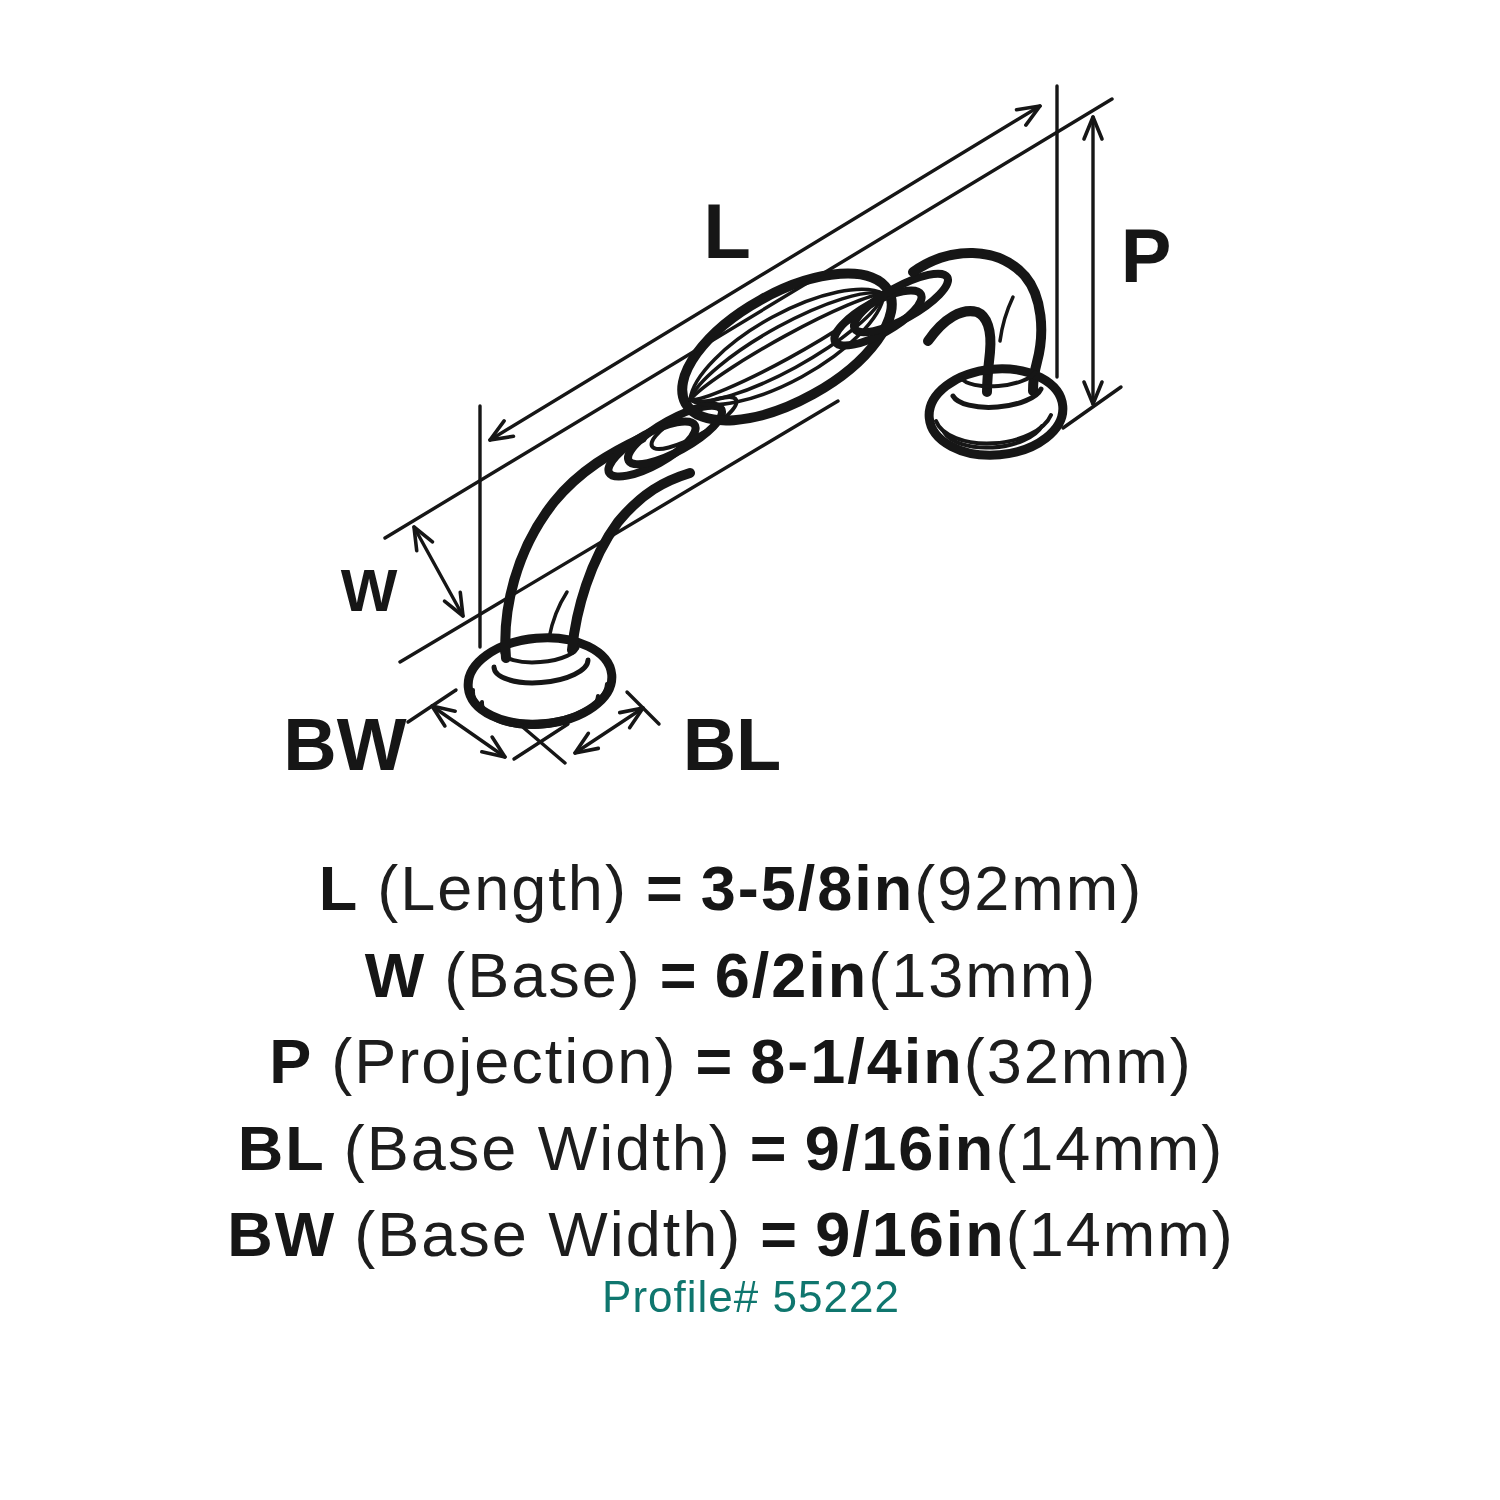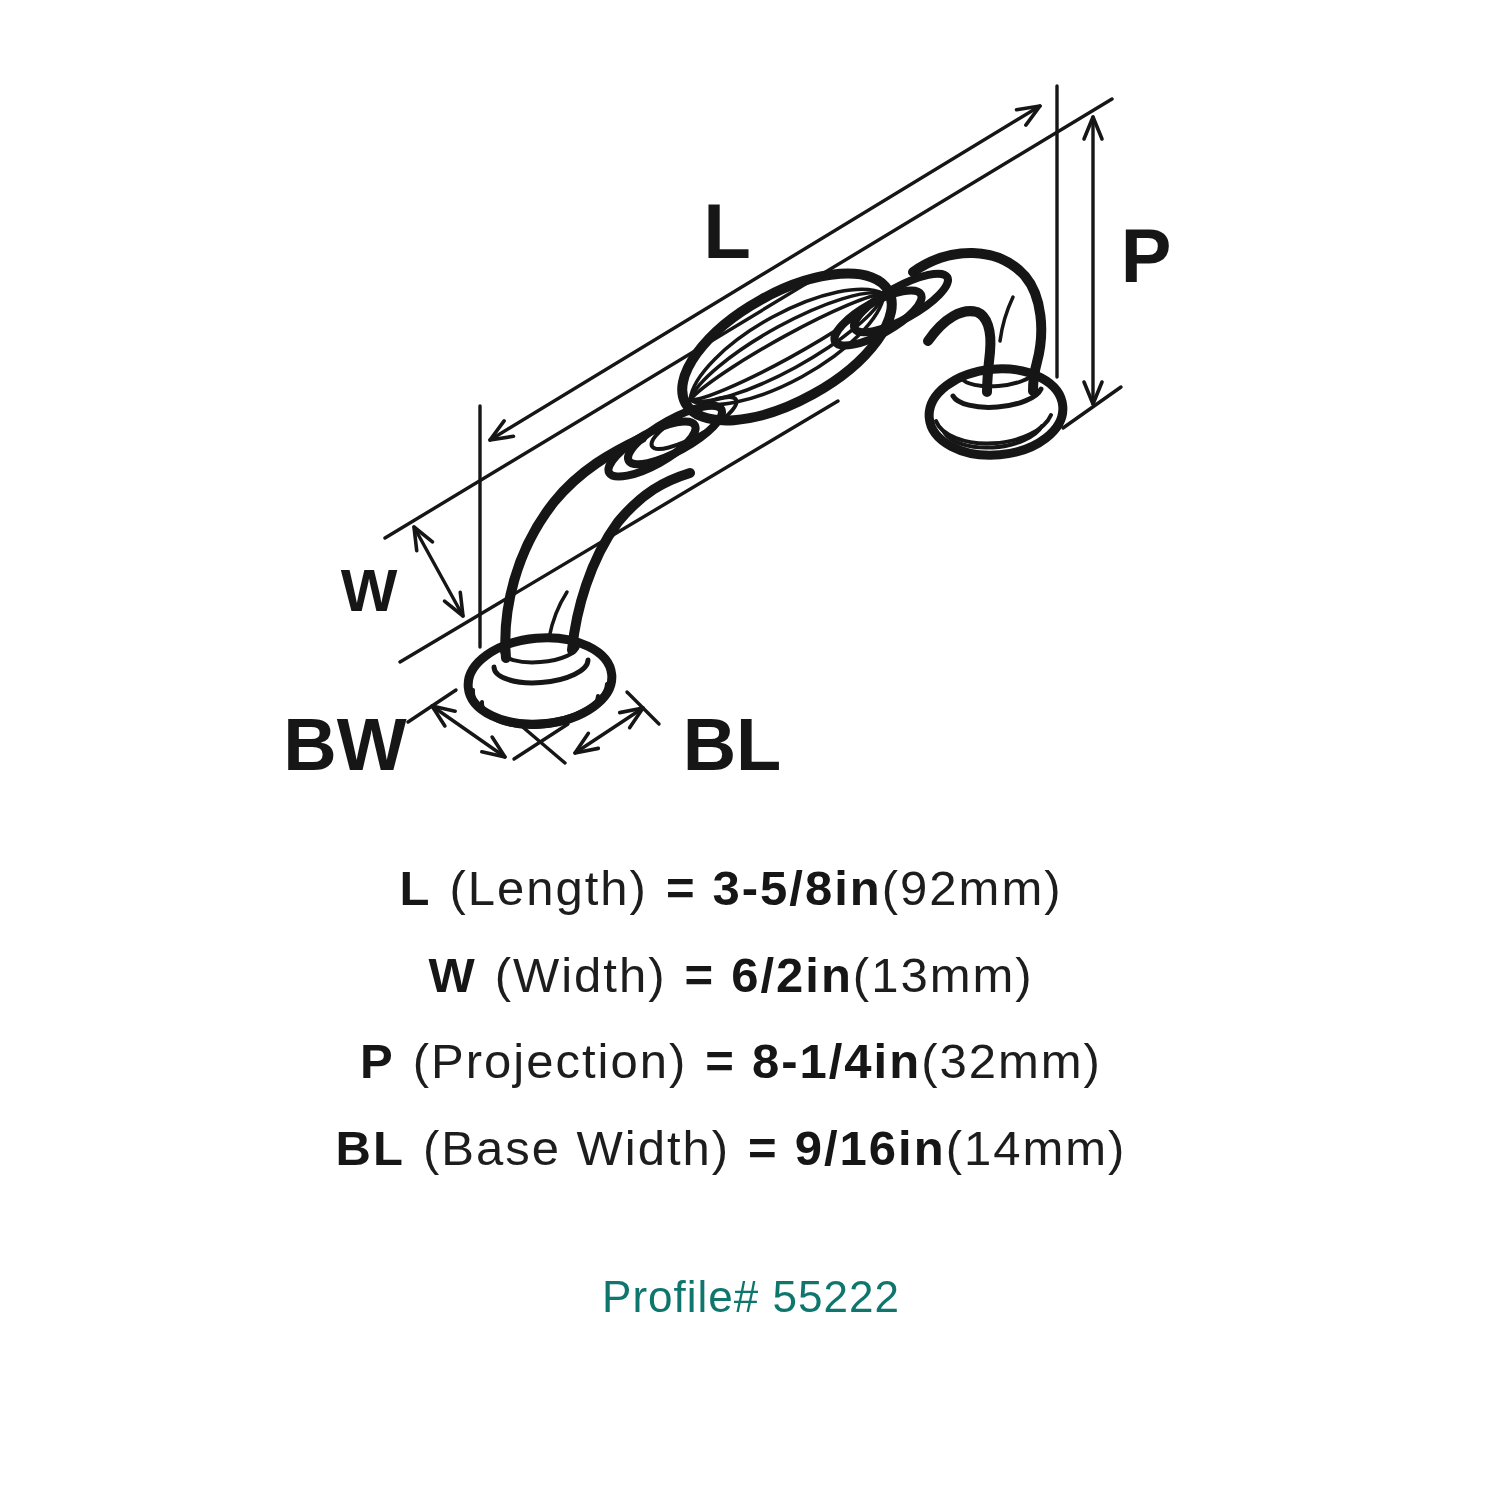--- a/index.html
+++ b/index.html
@@ -25,21 +25,21 @@
     font-family: "Liberation Sans", sans-serif;
     font-weight: bold;
     fill: #161616;
   }
   .specs {
     position: absolute;
     top: 845px;
     left: 0;
     width: 1462px;
     text-align: center;
-    font-size: 49px;
+    font-size: 63px;
     line-height: 86.5px;
     letter-spacing: 2px;
     white-space: nowrap;
   }
   .spec-line { height: 86.5px; }
   .spec-line .b { font-weight: bold; }
   .spec-line .r { font-weight: normal; color: #1d1d1d; }
   .spec-line .abbr { margin-right: 18px; }
   .spec-line .lbl  { margin-right: 18px; }
   .spec-line .eq   { margin-right: 16px; }
@@ -140,20 +140,21 @@
 
     <text class="dim-label" x="727" y="258" font-size="78" text-anchor="middle">L</text>
     <text class="dim-label" x="1146" y="282" font-size="76" text-anchor="middle">P</text>
     <text class="dim-label" x="369" y="611" font-size="60" text-anchor="middle">W</text>
     <text class="dim-label" x="345" y="770" font-size="74" text-anchor="middle">BW</text>
     <text class="dim-label" x="732" y="770" font-size="74" text-anchor="middle">BL</text>
   </svg>
 
   <div class="specs">
     <div class="spec-line"><span class="b abbr">L</span><span class="r lbl">(Length)</span><span class="b eq">=</span><span class="b val">3-5/8in</span><span class="r met">(92mm)</span></div>
-    <div class="spec-line"><span class="b abbr">W</span><span class="r lbl">(Width)</span><span class="b eq">=</span><span class="b val">6/2in</span><span class="r met">(13mm)</span></div>
+    <div class="spec-line"><span class="b abbr">W</span><span class="r lbl">(Base)</span><span class="b eq">=</span><span class="b val">6/2in</span><span class="r met">(13mm)</span></div>
     <div class="spec-line"><span class="b abbr">P</span><span class="r lbl">(Projection)</span><span class="b eq">=</span><span class="b val">8-1/4in</span><span class="r met">(32mm)</span></div>
     <div class="spec-line"><span class="b abbr">BL</span><span class="r lbl">(Base Width)</span><span class="b eq">=</span><span class="b val">9/16in</span><span class="r met">(14mm)</span></div>
+    <div class="spec-line"><span class="b abbr">BW</span><span class="r lbl">(Base Width)</span><span class="b eq">=</span><span class="b val">9/16in</span><span class="r met">(14mm)</span></div>
   </div>
 
   <div class="profile-note">Profile# 55222</div>
 
 </div>
 
 </body></html>

